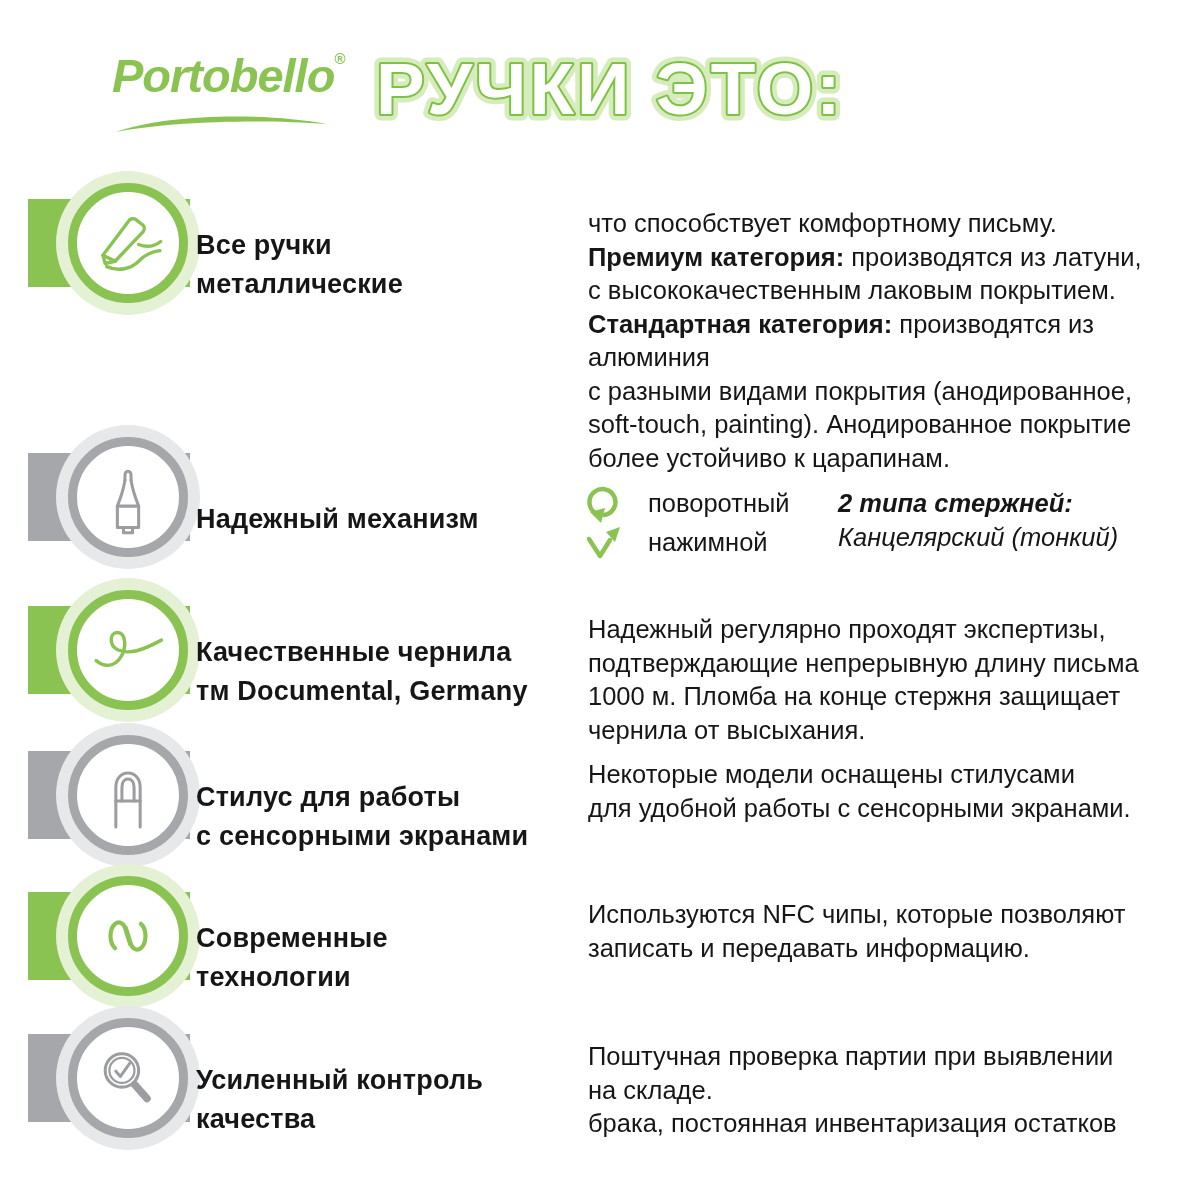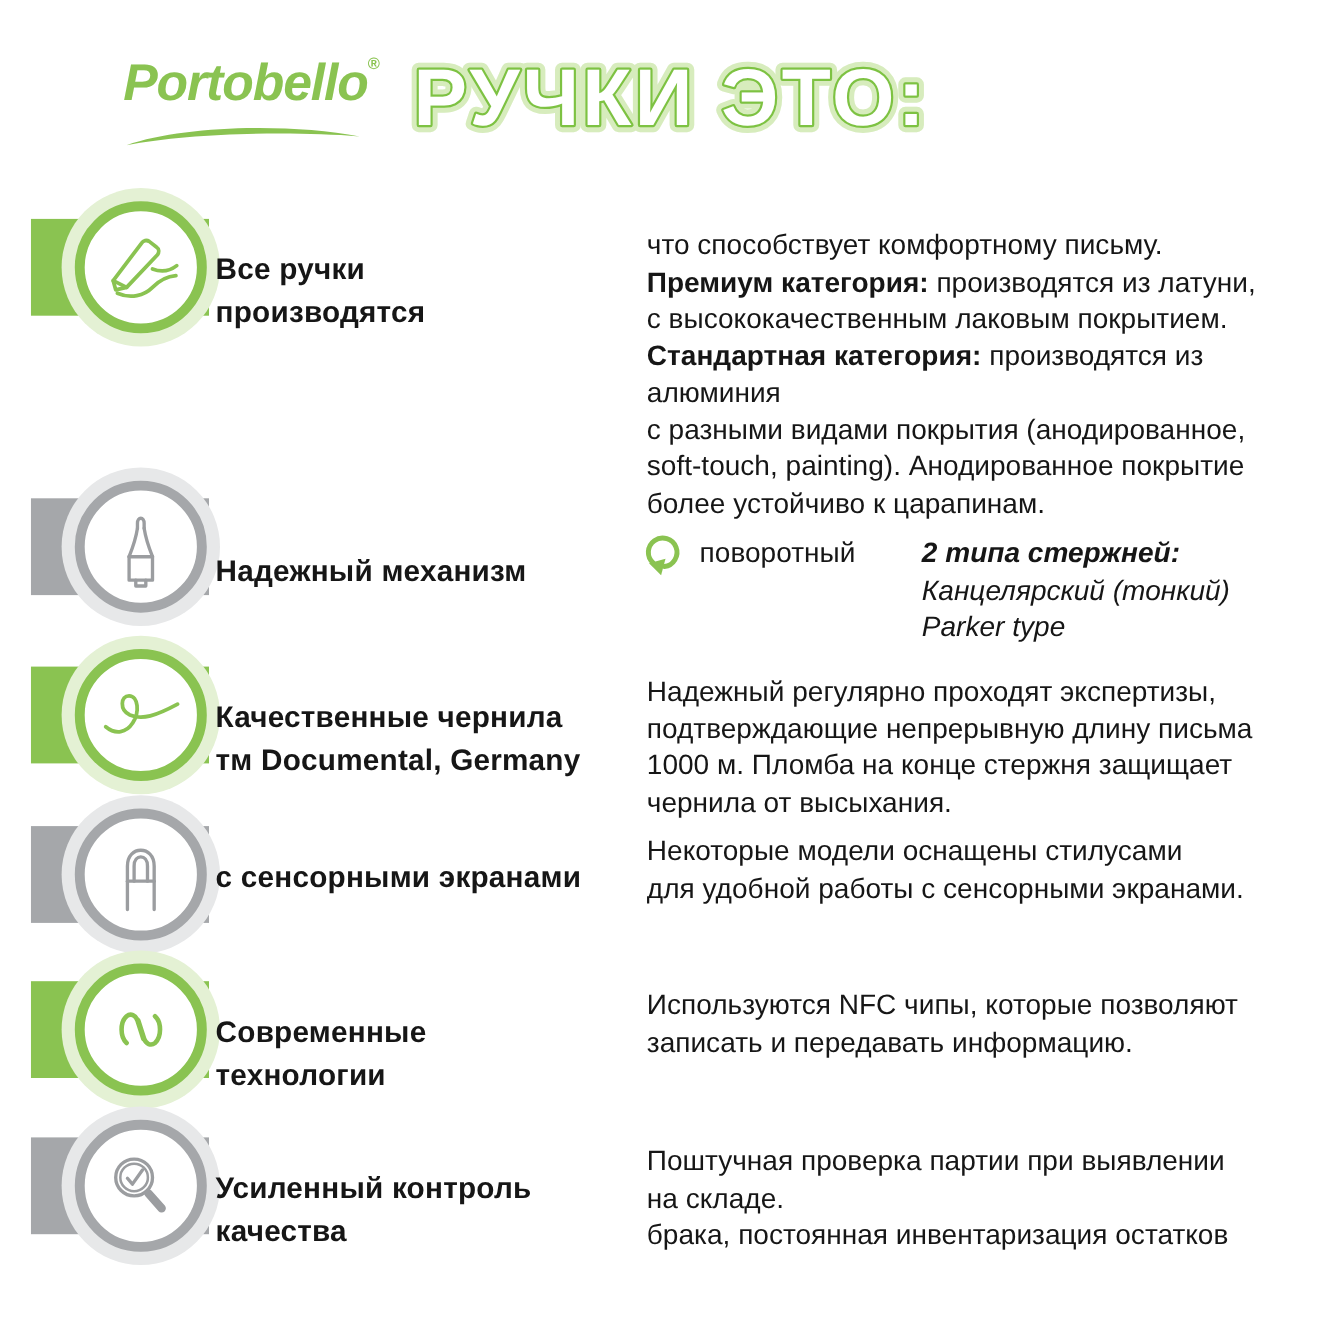--- a/index.html
+++ b/index.html
@@ -24,21 +24,21 @@
         background:#fff;display:flex;align-items:center;justify-content:center;}
   .disc.green{border:9px solid #8AC351;}
   .disc.gray{border:9px solid #A5A7AA;}
 
   .title{position:absolute;left:168px;font-size:27px;font-weight:700;line-height:39px;
          letter-spacing:.2px;white-space:nowrap;}
   .desc{position:absolute;left:560px;width:610px;font-size:25.5px;line-height:33.5px;}
   .desc .b,.b{font-weight:700;}
 
   .mech{position:absolute;left:556px;top:484px;}
-  .mech-row{display:flex;align-items:center;height:39px;gap:12px;font-size:25.5px;}
+  .mech-row{display:flex;align-items:center;height:39px;gap:24px;font-size:25.5px;}
   .rods{position:absolute;left:810px;top:487px;font-size:25.5px;line-height:33.5px;font-style:italic;}
 </style>
 </head>
 <body>
 
 <div id="page">
 
   <div class="logo">
     <span class="logo-text">Portobello</span><span class="logo-reg">®</span>
   </div>
@@ -58,21 +58,21 @@
         <g fill="none" stroke="#8AC351" stroke-width="4.5" stroke-linecap="round" stroke-linejoin="round">
           <path d="M20 77 L17 66 L51 21 C53 18 57 17 60 19 L69 26 C72 28 72 32 70 35 L33 74 Z"></path>
           <path d="M17 66 L33 74"></path>
           <path d="M22 81 C38 88 54 84 64 74 C72 66 80 61 92 60"></path>
           <path d="M64 52 C74 56 84 55 93 48"></path>
         </g>
       </svg>
     </div>
     <h2 class="title" style="top:204px">
         <div><span>Все ручки</span></div>
-        <div><span>производятся</span></div>
+        <div><span>металлические</span></div>
       </h2>
     <div class="desc" style="top:207px">
         <div><span>что способствует комфортному письму.</span></div>
         <div><span class="b">Премиум категория:</span><span> производятся из латуни,</span></div>
         <div><span>с высококачественным лаковым покрытием.</span></div>
         <div><span class="b">Стандартная категория:</span><span> производятся из алюминия</span></div>
         <div><span>с разными видами покрытия (анодированное,</span></div>
         <div><span>soft-touch, painting). Анодированное покрытие</span></div>
         <div><span>более устойчиво к царапинам.</span></div>
       </div>
@@ -98,26 +98,32 @@
       </h2>
 
     <div class="mech">
       <div class="mech-row">
         <svg width="40" height="40" viewBox="0 0 40 40">
           <path d="M10 28 A13 13 0 1 1 20 31" fill="none" stroke="#8AC351" stroke-width="4.5" stroke-linecap="round"></path>
           <polygon points="21,24 6,28 17,39" fill="#8AC351"></polygon>
         </svg>
         <span>поворотный</span>
       </div>
+      <div class="mech-row">
+        <svg width="40" height="40" viewBox="0 0 40 40">
+          <polyline points="5,16 16,33 26,17" fill="none" stroke="#8AC351" stroke-width="4.5" stroke-linecap="round" stroke-linejoin="round"></polyline>
+          <polygon points="22,9 36,4 31,19" fill="#8AC351"></polygon>
+        </svg>
+        <span>нажимной</span>
+      </div>
     </div>
 
     <div class="rods">
       <div class="b">2 типа стержней:</div>
       <div>Канцелярский (тонкий)</div>
-      <div>Parker type</div>
     </div>
   </section>
 
   <section>
     <div class="band green" style="top:606px"></div>
     <div class="halo green" style="top:578px"></div>
     <div class="disc green" style="top:590px">
       <svg width="76" height="76" viewBox="0 0 100 100">
         <path d="M8 64 C20 74 33 71 40 60 C49 47 47 27 36 27 C26 27 24 44 37 50 C52 56 68 51 94 37" fill="none" stroke="#8AC351" stroke-width="4.5" stroke-linecap="round"></path>
       </svg>
@@ -140,20 +146,21 @@
     <div class="disc gray" style="top:735px">
       <svg width="76" height="76" viewBox="0 0 100 100">
         <g fill="none" stroke="#9B9DA0" stroke-width="4" stroke-linecap="round" stroke-linejoin="round">
           <path d="M34 92 L34 40 C34 27 42 21 50 21 C58 21 66 27 66 40 L66 92"></path>
           <path d="M42 58 L42 40 C42 32 46 29 50 29 C54 29 58 32 58 40 L58 58"></path>
           <path d="M34 58 L66 58"></path>
         </g>
       </svg>
     </div>
     <h2 class="title" style="top:756px">
+        <div><span>Стилус для работы</span></div>
         <div><span>с сенсорными экранами</span></div>
       </h2>
     <div class="desc" style="top:758px">
         <div><span>Некоторые модели оснащены стилусами</span></div>
         <div><span>для удобной работы с сенсорными экранами.</span></div>
       </div>
   </section>
 
   <section>
     <div class="band green" style="top:892px"></div>

